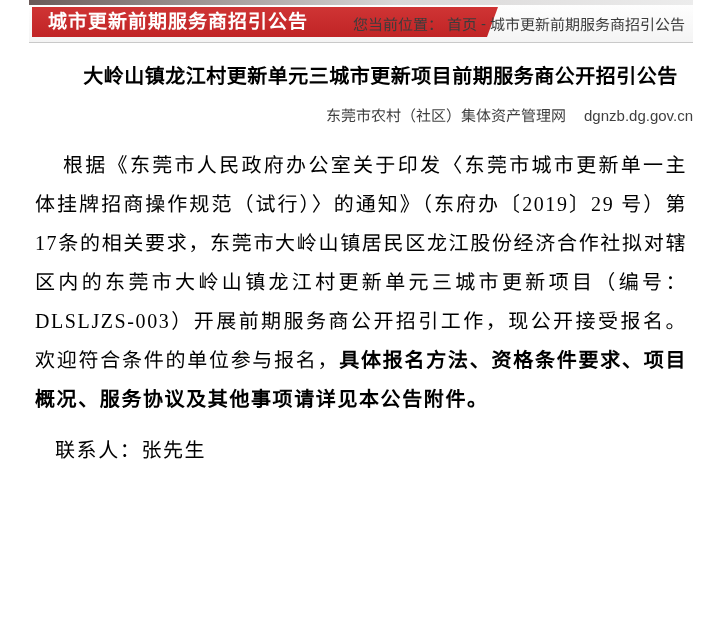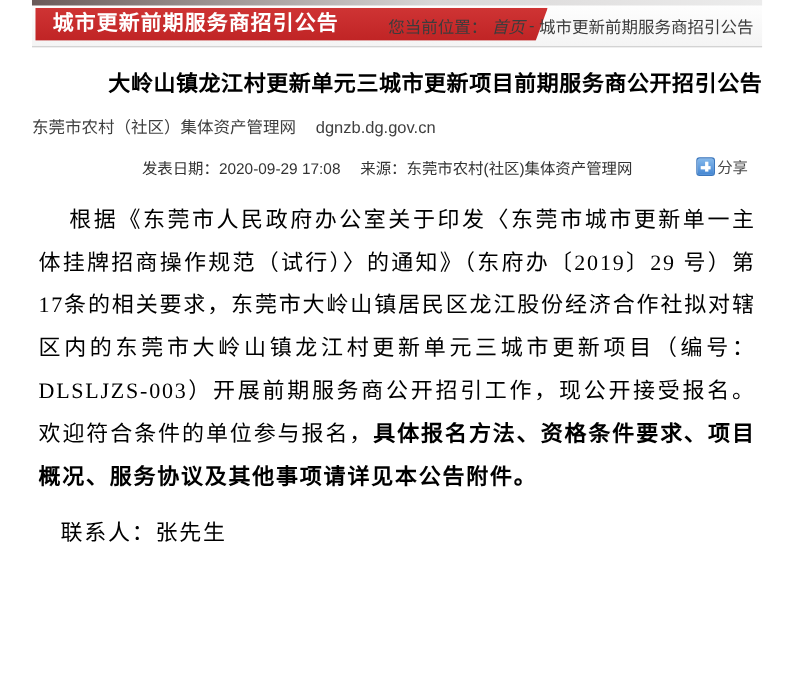--- a/index.html
+++ b/index.html
@@ -48,37 +48,36 @@
     align-items: center;
     font-size: 15px;
     color: #3c3c3c;
     gap: 4px;
     padding-top: 4px;
   }
   .breadcrumb a {
     color: #3c3c3c;
     text-decoration: none;
     cursor: pointer;
-    font-style: italic;
   }
 
   
   .article-title {
     margin-top: 17px;
-    text-align: right;
+    text-align: center;
     font-family: "Liberation Serif", serif;
     font-size: 20px;
     font-weight: bold;
     color: #000;
     letter-spacing: 0.5px;
     padding-left: 39px;
   }
   .article-subtitle {
     margin-top: 15px;
-    text-align: left;
+    text-align: right;
     font-size: 15px;
     color: #3f3f3f;
   }
   .article-subtitle .site-url { margin-left: 18px; }
   .article-meta {
     position: relative;
     margin-top: 17px;
     height: 18px;
     font-size: 14px;
     color: #333;
@@ -144,29 +143,20 @@
       <span>城市更新前期服务商招引公告</span>
     </div>
   </div>
 
   <h1 class="article-title">大岭山镇龙江村更新单元三城市更新项目前期服务商公开招引公告</h1>
 
   <div class="article-subtitle">
     <span>东莞市农村（社区）集体资产管理网</span><span class="site-url">dgnzb.dg.gov.cn</span>
   </div>
 
-  <div class="article-meta">
-    <span class="meta-text">
-      <span>发表日期：</span><span>2020-09-29 17:08</span><span class="meta-source"><span>来源：</span><span>东莞市农村(社区)集体资产管理网</span></span>
-    </span>
-    <span class="share">
-      <span class="share-plus"></span>
-      <span>分享</span>
-    </span>
-  </div>
 
   <div class="article-body">
     <p class="para"><span>根据《东莞市人民政府办公室关于印发〈东莞市城市更新单一主体挂牌招商操作规范（试行）〉的通知》（东府办〔2019〕29 号）第17条的相关要求，东莞市大岭山镇居民区龙江股份经济合作社拟对辖区内的东莞市大岭山镇龙江村更新单元三城市更新项目（编号：DLSLJZS-003）开展前期服务商公开招引工作，现公开接受报名。欢迎符合条件的单位参与报名，</span><span class="bold-run">具体报名方法、资格条件要求、项目概况、服务协议及其他事项请详见本公告附件。</span></p>
     <p class="contact gap-before">联系人：张先生</p>
 
   </div>
 
 </div>
 
 </body></html>

